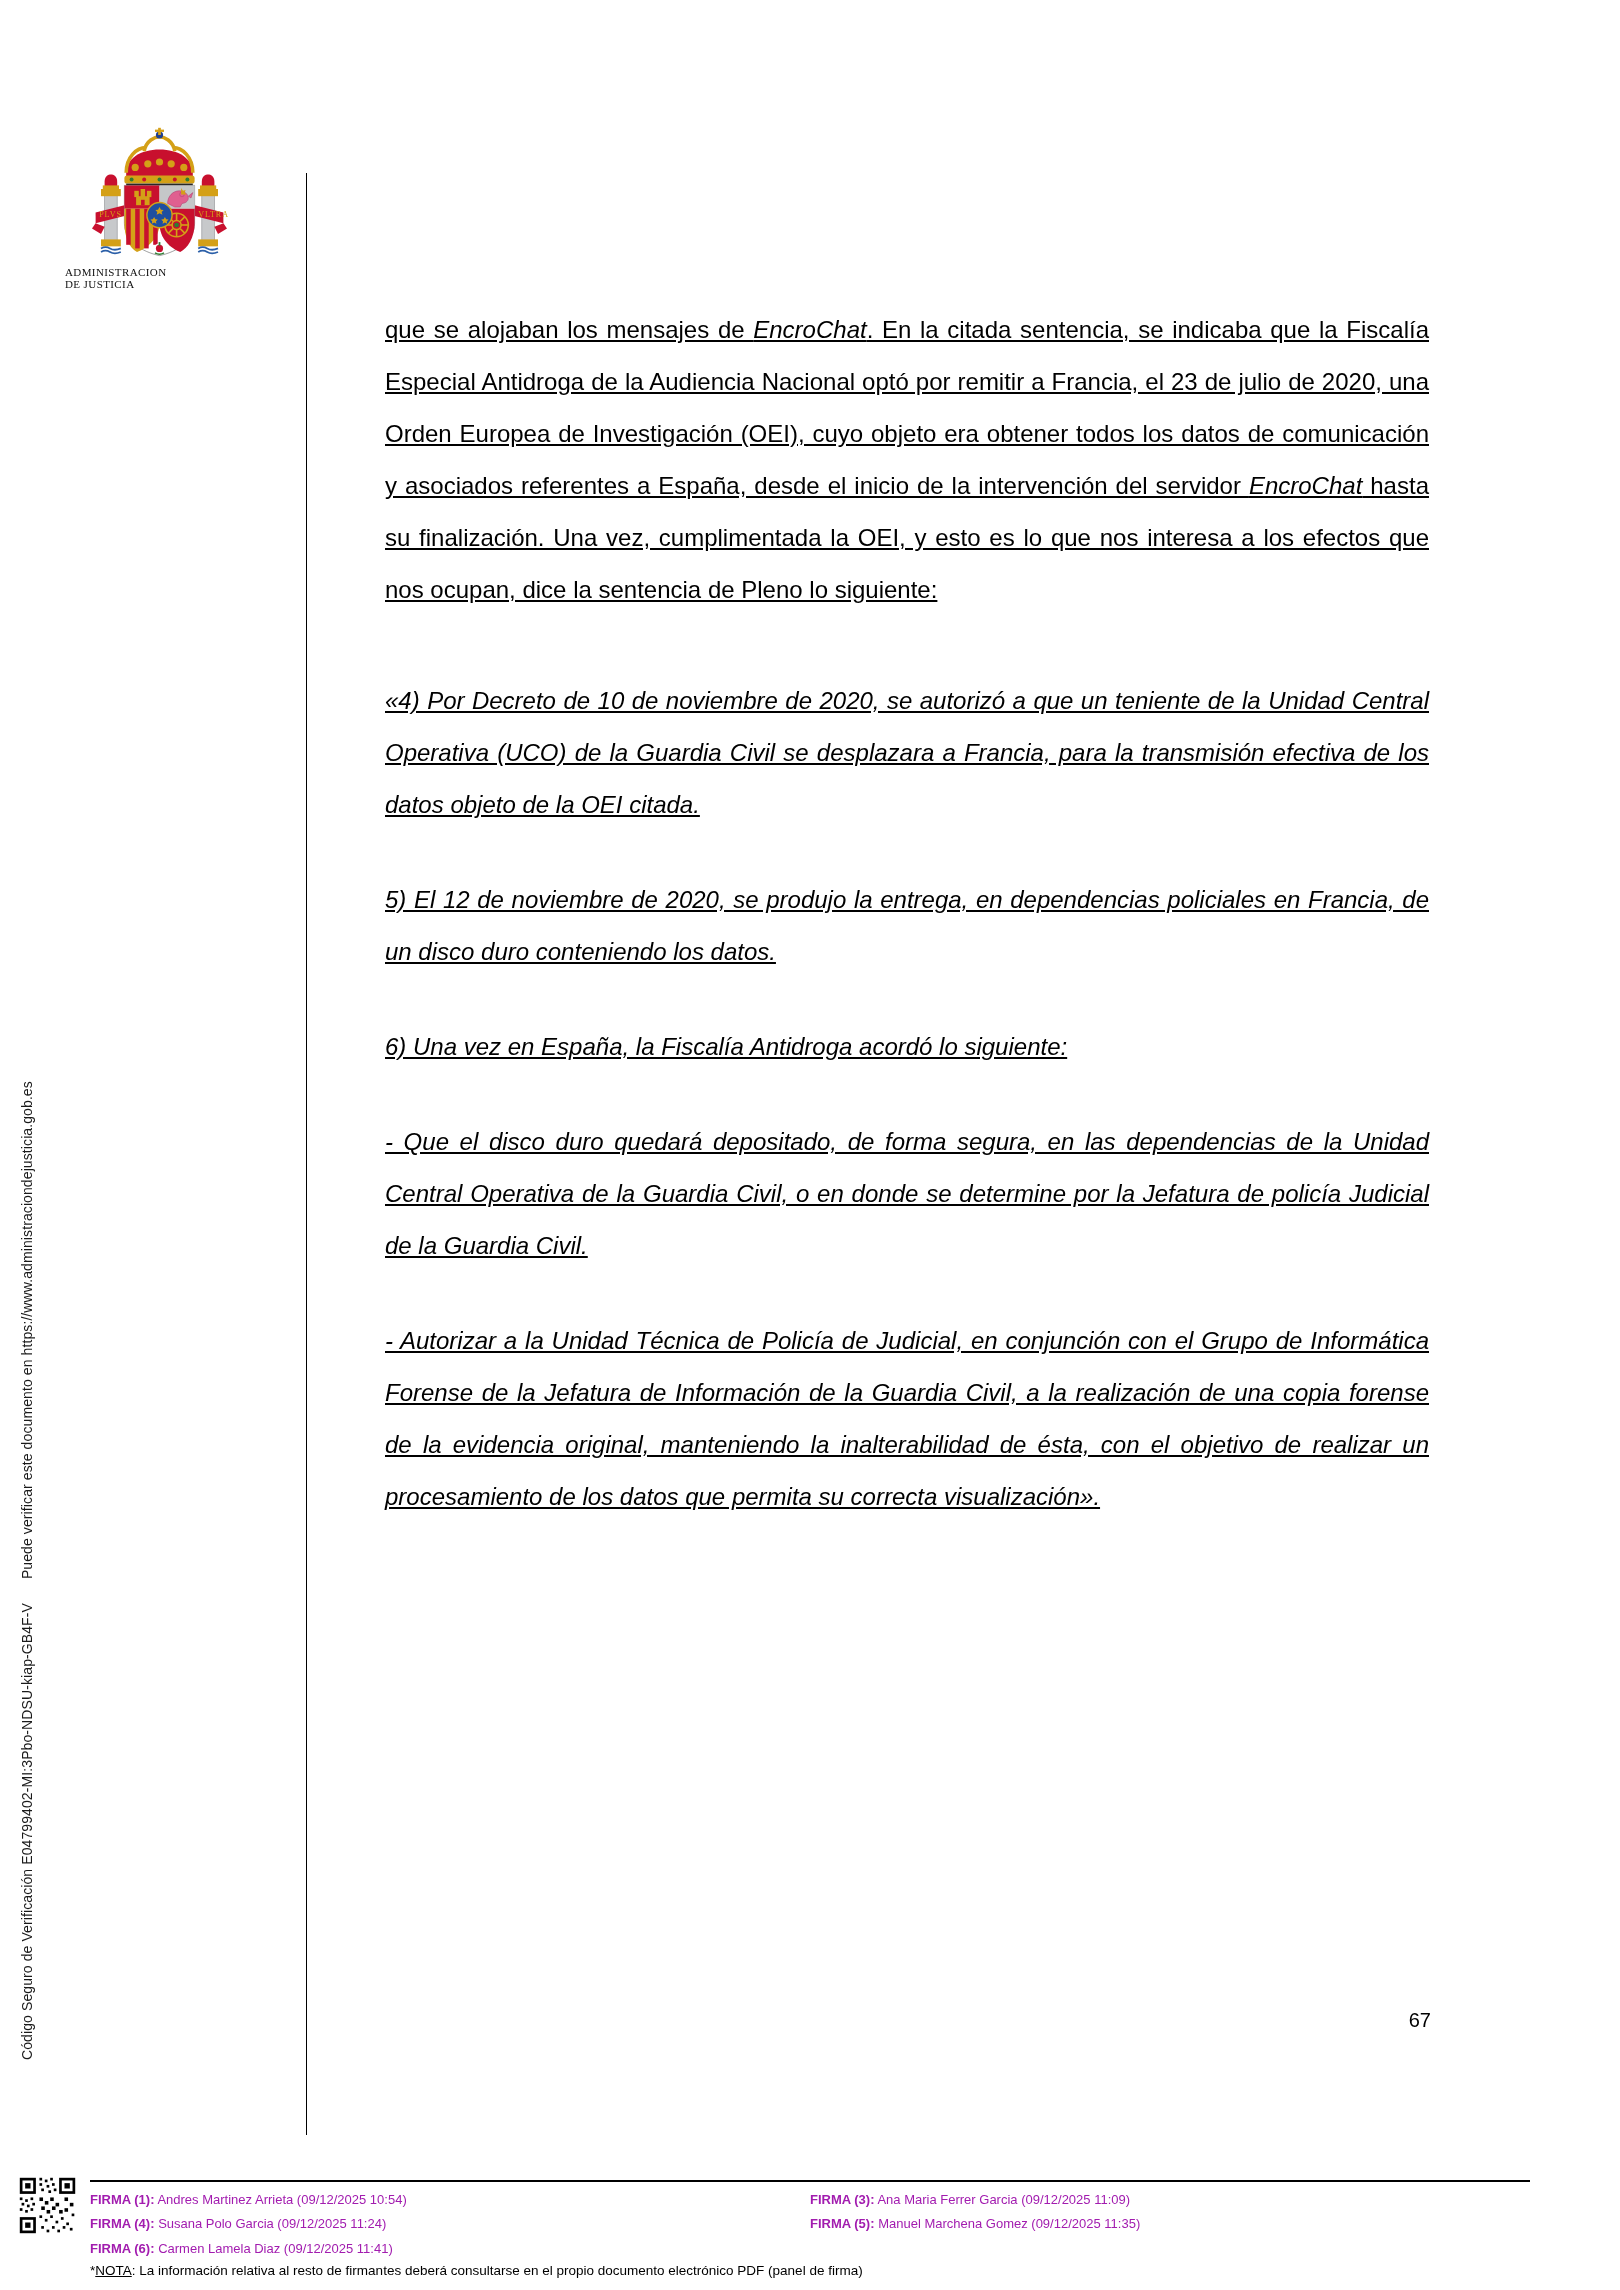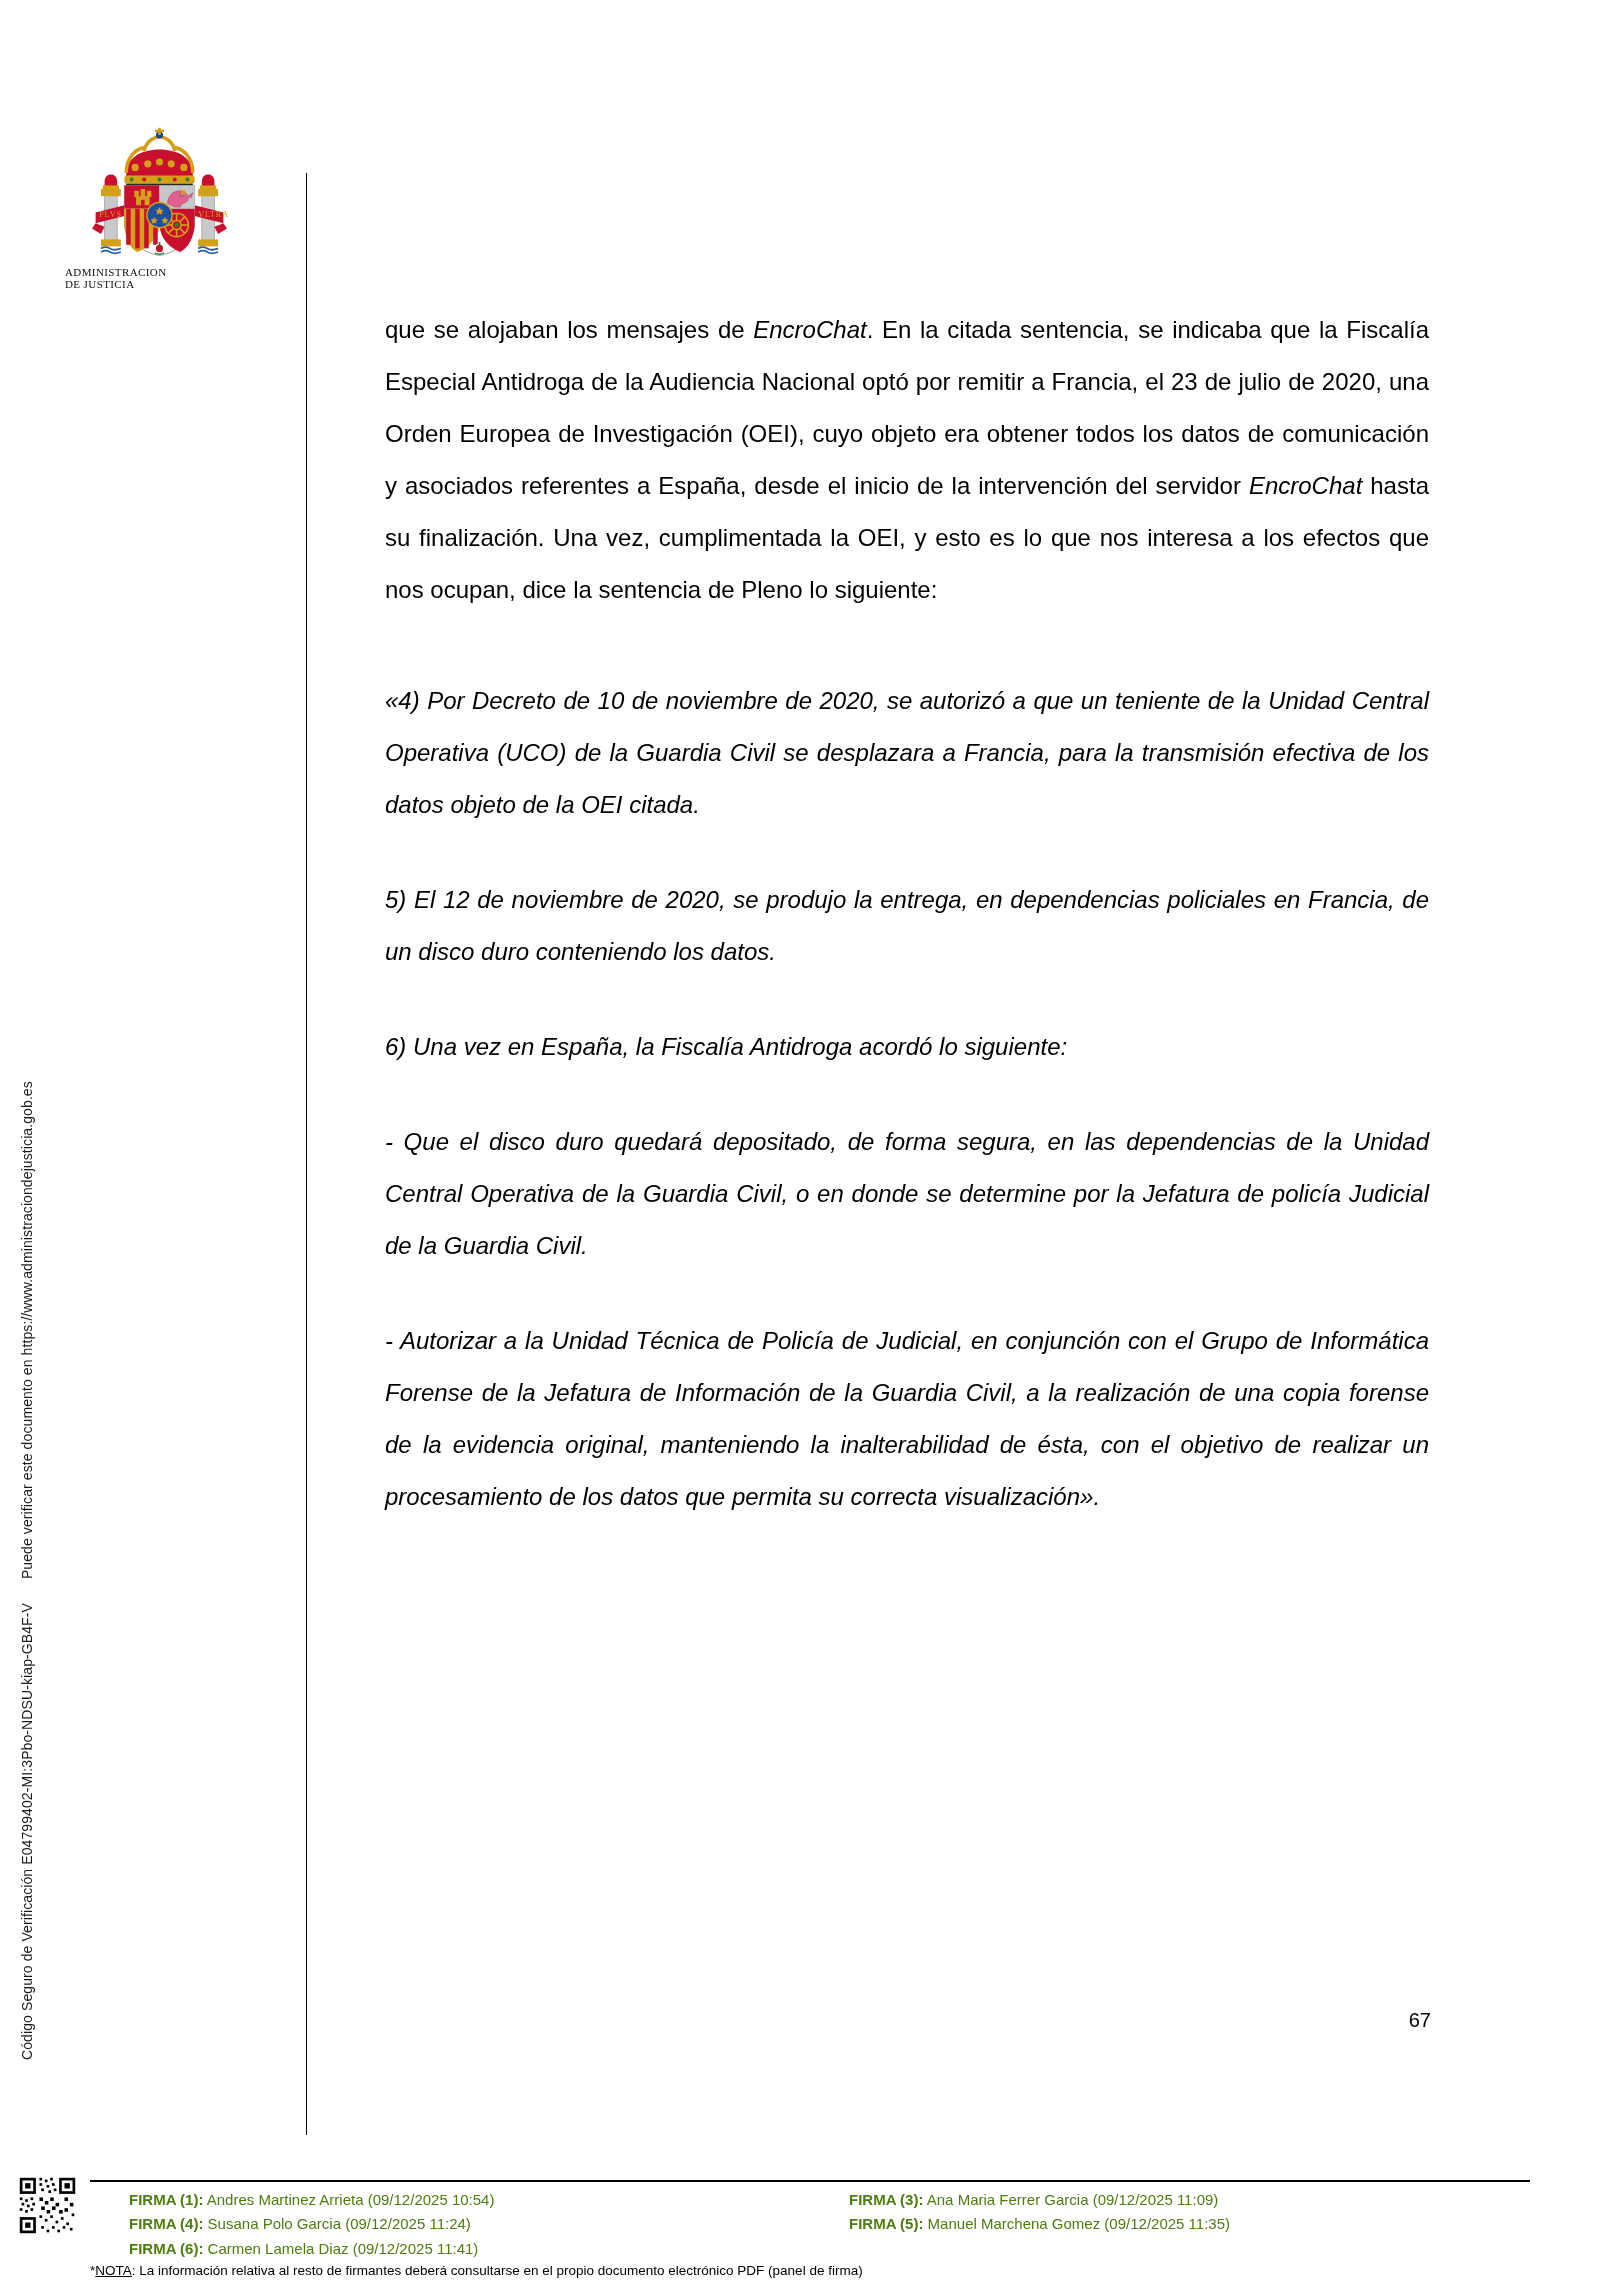--- a/index.html
+++ b/index.html
@@ -85,20 +85,21 @@
     letter-spacing: 0.2px;
     color: #000000;
   }
 
   
   .body-col {
     position: absolute;
     left: 385px;
     top: 304px;
     width: 1044px;
+    text-decoration: underline;
   }
   .para {
     font-size: 24px;
     line-height: 52px;
     text-align: justify;
     text-justify: inter-word;
     color: #000000;
     margin: 0;
   }
   .para.italic {
@@ -151,25 +152,24 @@
   .sig-grid {
     position: absolute;
     left: 90px;
     top: 29px;
     width: 1440px;
     display: grid;
     grid-template-columns: 50% 50%;
     row-gap: 1.8px;
   }
   .sig-item {
-    font-size: 15px;
+    font-size: 13px;
     line-height: 22.5px;
-    color: #4d7c0f;
+    color: #a21caf;
     white-space: nowrap;
-    margin-left: 39px;
   }
   .sig-item .sig-label {
     font-weight: bold;
   }
   .note {
     position: absolute;
     left: 90px;
     top: 102px;
     font-size: 13.5px;
     line-height: 18px;

